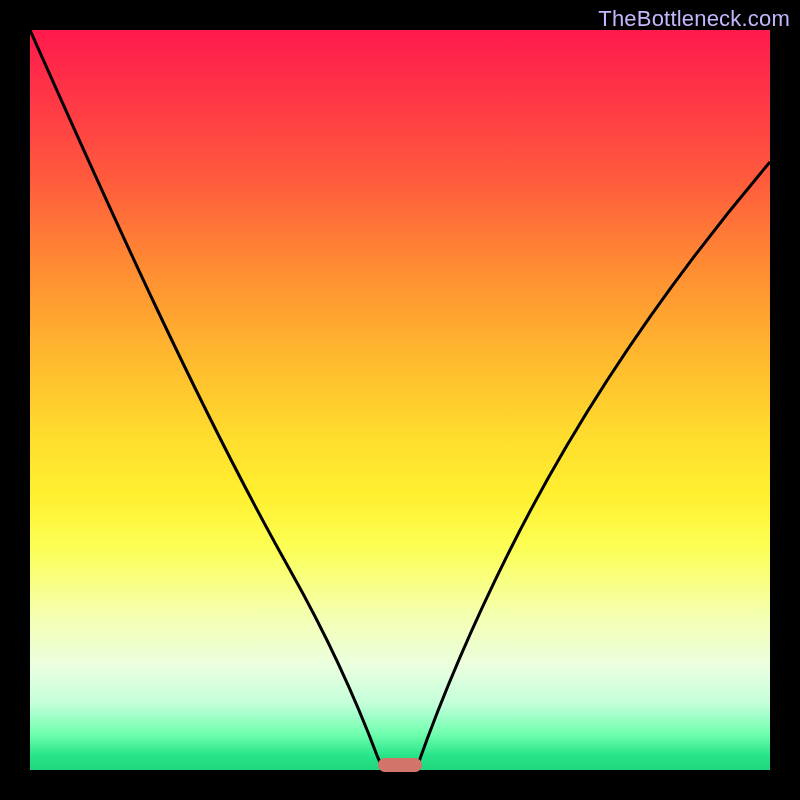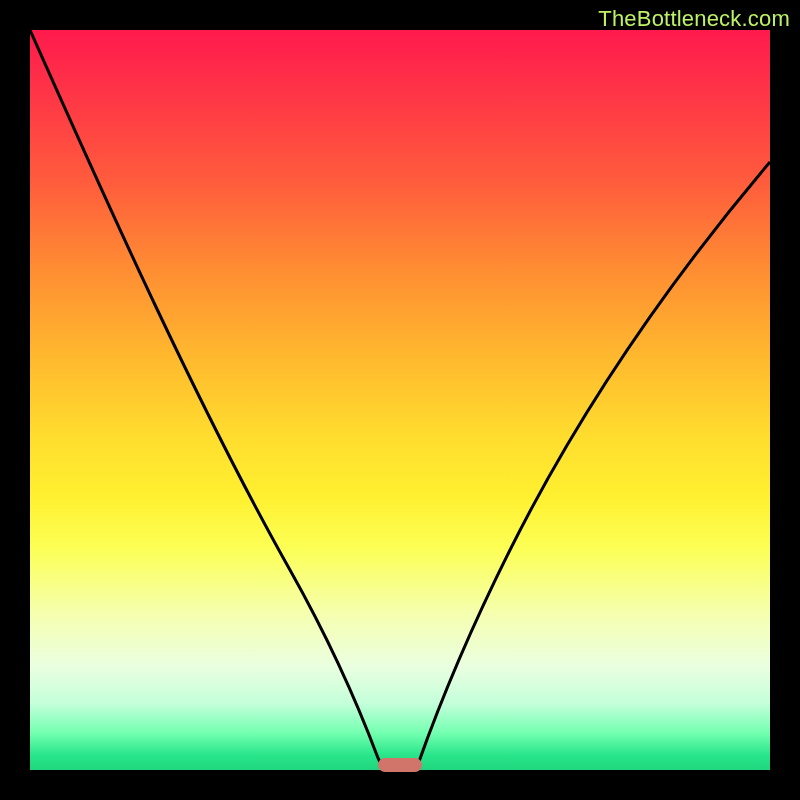--- a/index.html
+++ b/index.html
@@ -26,21 +26,21 @@
         #73ffb0 95%,
         #29e58a 98%,
         #1fd67d 100%);
     }
     .watermark {
       position: absolute;
       top: 6px;
       right: 10px;
       font-family: Arial, Helvetica, sans-serif;
       font-size: 22px;
-      color: #bef264;
+      color: #c4b5fd;
       font-weight: 500;
       letter-spacing: 0.2px;
     }
     svg.curve { position: absolute; top: 30px; left: 30px; width: 740px; height: 740px; }
     .marker {
       position: absolute;
       width: 44px;
       height: 14px;
       background: #d1756a;
       border-radius: 7px;

